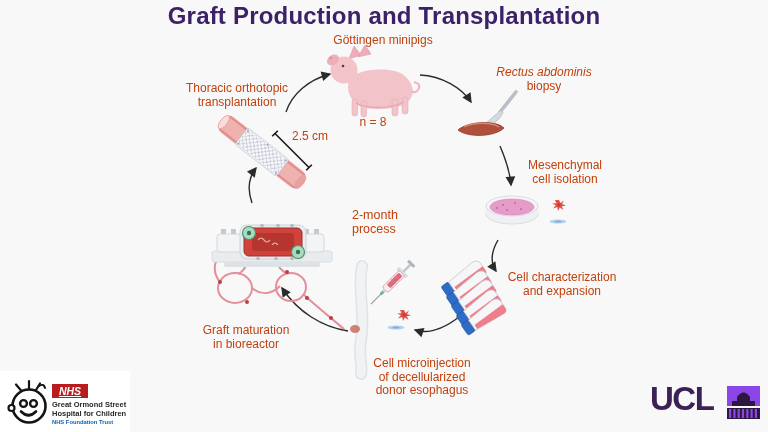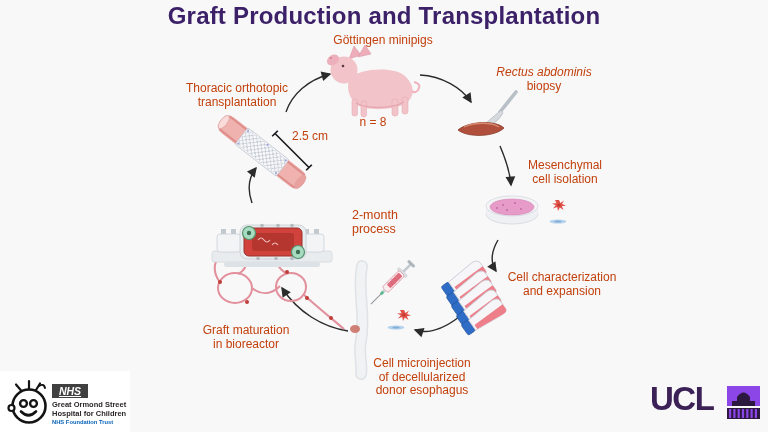--- a/index.html
+++ b/index.html
@@ -18,21 +18,21 @@
   .title{
     position:absolute;left:50%;top:2px;transform:translateX(-50%);
     font-size:24px;font-weight:800;color:#3c2168;white-space:nowrap;
     letter-spacing:.2px;
   }
   .it{font-style:italic;}
   svg{position:absolute;left:0;top:0;}
   
   .nhs-patch{position:absolute;left:0;top:371px;width:130px;height:61px;background:#ffffff;}
   .nhs-box{
-    position:absolute;left:52px;top:384px;width:36px;height:14px;background:#404040;
+    position:absolute;left:52px;top:384px;width:36px;height:14px;background:#b91c1c;
     color:#fff;font-style:italic;font-weight:800;font-size:10.5px;line-height:14px;text-align:center;text-decoration:underline;
   }
   .nhs-l1{position:absolute;left:52px;top:400px;font-size:7.5px;font-weight:700;color:#2b2627;white-space:nowrap;}
   .nhs-l2{position:absolute;left:52px;top:408.5px;font-size:7.5px;font-weight:700;color:#2b2627;white-space:nowrap;}
   .nhs-l3{position:absolute;left:52px;top:419px;font-size:5.8px;font-weight:600;color:#0a63b8;white-space:nowrap;}
   .ucl-text{
     position:absolute;left:650px;top:382px;font-size:33px;font-weight:800;color:#3b2156;
     letter-spacing:-1.5px;line-height:33px;
   }
 </style>

